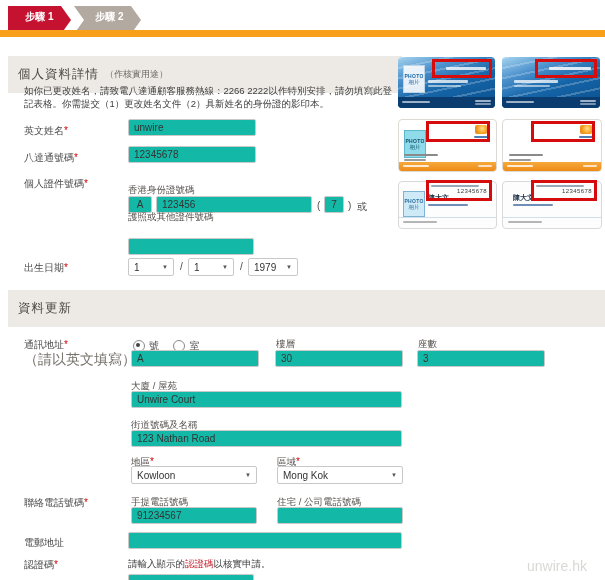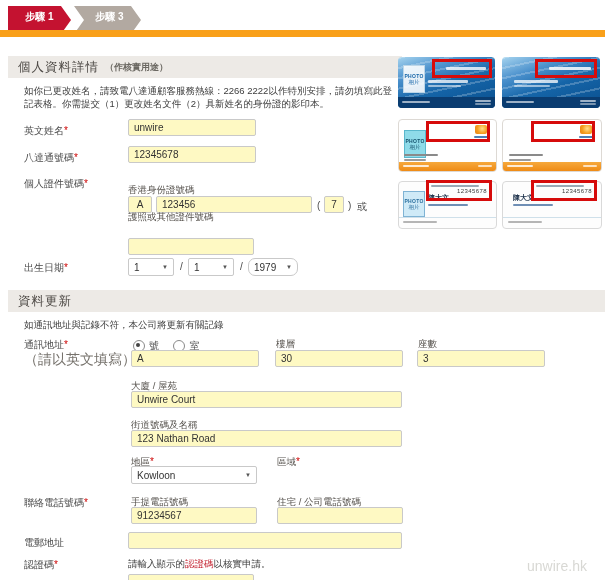--- a/index.html
+++ b/index.html
@@ -8,30 +8,30 @@
   
   .steps{position:absolute;left:8px;top:6px;display:flex;}
   .step{position:relative;height:28px;line-height:21px;width:63px;margin-right:3px;
         background:#b2a9a1;color:#fff;font-size:10px;font-weight:bold;text-align:center;
         clip-path:polygon(0 0,calc(100% - 10px) 0,100% 50%,calc(100% - 10px) 100%,0 100%);}
   .step + .step{clip-path:polygon(0 0,calc(100% - 10px) 0,100% 50%,calc(100% - 10px) 100%,0 100%,10px 50%);
         padding-left:4px;}
   .step.active{background:#c41230;}
   .orange-bar{position:absolute;left:0;top:30px;width:605px;height:7px;background:#f9a01a;}
   
-  .sec-hdr{position:absolute;left:8px;height:22px;background:#edeae6;display:flex;align-items:center;padding-left:10px;}
+  .sec-hdr{position:absolute;left:8px;height:37px;background:#edeae6;display:flex;align-items:center;padding-left:10px;}
   .sec-title{font-size:12.5px;color:#4f4b47;letter-spacing:1px;}
-  .sec-note{font-size:9px;color:#6b6ب66;color:#6b6862;margin-left:6px;font-weight:bold;}
+  .sec-note{font-size:9px;color:#6b6ب66;color:#6b6862;margin-left:6px;}
   .notice{position:absolute;font-size:9.5px;line-height:13px;color:#3c3c3c;width:372px;}
   
   .flabel{position:absolute;font-size:10px;color:#4a4a4a;white-space:nowrap;text-align:center;}
   .slabel{position:absolute;font-size:9.5px;color:#55514c;white-space:nowrap;}
   .star{color:#cc0000;font-size:10px;}
   .tin{position:absolute;box-sizing:border-box;border:1px solid #c9c9c9;border-radius:2px;
-       background:#fef9c3;font-size:10px;color:#333;padding:0 5px;height:17px;
+       background:#14b8a6;font-size:10px;color:#333;padding:0 5px;height:17px;
        font-family:"Liberation Sans","DejaVu Sans",sans-serif;}
   .sel{position:absolute;box-sizing:border-box;border:1px solid #c9c9c9;border-radius:2px;background:#fff;
        height:18px;font-size:10px;color:#333;display:flex;align-items:center;padding:0 5px;}
   .sel .car{margin-left:auto;font-size:6px;color:#555;}
   .radio{display:inline-block;width:10px;height:10px;border:1px solid #8a8a8a;border-radius:50%;
          background:#fff;vertical-align:middle;position:relative;}
   .radio.checked::after{content:"";position:absolute;left:2px;top:2px;width:4px;height:4px;border-radius:50%;background:#444;}
   .rlbl{font-size:10px;color:#4a4a4a;vertical-align:middle;margin:0 10px 0 4px;}
   .paren{font-size:10px;color:#4a4a4a;}
   .hint{position:absolute;font-size:9.5px;color:#3c3c3c;}
@@ -58,21 +58,21 @@
   .logo{position:absolute;width:12px;height:9px;border-radius:2px;
         background:radial-gradient(circle at 60% 40%,#ffe08a,#f59c1a 55%,#e87c10);}
 </style>
 </head>
 <body>
 
 <div class="page">
 
   <div class="steps">
     <div class="step active"><span>步驟 1</span></div>
-    <div class="step"><span>步驟 3</span></div>
+    <div class="step"><span>步驟 2</span></div>
   </div>
   <div class="orange-bar"></div>
 
   <div class="sec-hdr" style="top:56px;width:384px;">
     <span class="sec-title">個人資料詳情</span>
     <span class="sec-note">（作核實用途）</span>
   </div>
   <div class="notice" style="left:24px;top:84px;">如你已更改姓名，請致電八達通顧客服務熱線：2266 2222以作特別安排，請勿填寫此登記表格。你需提交（1）更改姓名文件（2）具新姓名的身份證的影印本。</div>
 
   <span class="flabel" style="left:24px;top:124px;"><span>英文姓名</span><span class="star">*</span></span>
@@ -96,29 +96,28 @@
   <div class="sel" style="left:128px;top:258px;width:46px;">
       <span>1</span>
       <span class="car">▼</span>
     </div>
   <span class="paren" style="position:absolute;left:180px;top:261px;">/</span>
   <div class="sel" style="left:188px;top:258px;width:46px;">
       <span>1</span>
       <span class="car">▼</span>
     </div>
   <span class="paren" style="position:absolute;left:240px;top:261px;">/</span>
-  <div class="sel" style="left:248px;top:258px;width:50px;border-radius:7px;">
+  <div class="sel" style="left:248px;top:258px;width:50px;">
       <span>1979</span>
       <span class="car">▼</span>
     </div>
 
   <div class="sec-hdr" style="top:290px;width:587px;">
     <span class="sec-title">資料更新</span>
   </div>
-  <div class="notice" style="left:24px;top:318px;width:400px;">如通訊地址與記錄不符，本公司將更新有關記錄</div>
 
   <span class="flabel" style="left:24px;top:338px;"><span>通訊地址</span><span class="star">*</span></span>
   <span class="slabel" style="left:24px;top:351px;font-size:14px;color:#76726c;">（請以英文填寫）</span>
   <div style="position:absolute;left:133px;top:336px;">
     <span class="radio checked"></span><span class="rlbl">號</span>
     <span class="radio"></span><span class="rlbl">室</span>
   </div>
   <input class="tin" style="left: 131px; top: 350px; width: 128px;" value="A">
   <span class="slabel" style="left:276px;top:338px;">樓層</span>
   <input class="tin" style="left: 275px; top: 350px; width: 128px;" value="30">
@@ -130,20 +129,24 @@
 
   <span class="slabel" style="left:131px;top:419px;">街道號碼及名稱</span>
   <input class="tin" style="left: 131px; top: 430px; width: 271px;" value="123 Nathan Road">
 
   <span class="slabel" style="left:131px;top:456px;"><span>地區</span><span class="star">*</span></span>
   <div class="sel" style="left:131px;top:466px;width:126px;">
       <span>Kowloon</span>
       <span class="car">▼</span>
     </div>
   <span class="slabel" style="left:277px;top:456px;"><span>區域</span><span class="star">*</span></span>
+  <div class="sel" style="left:277px;top:466px;width:126px;">
+      <span>Mong Kok</span>
+      <span class="car">▼</span>
+    </div>
 
   <span class="flabel" style="left:24px;top:496px;"><span>聯絡電話號碼</span><span class="star">*</span></span>
   <span class="slabel" style="left:131px;top:496px;">手提電話號碼</span>
   <input class="tin" style="left: 131px; top: 507px; width: 126px;" value="91234567">
   <span class="slabel" style="left:277px;top:496px;">住宅 / 公司電話號碼</span>
   <input class="tin" style="left: 277px; top: 507px; width: 126px;" value="">
 
   <span class="flabel" style="left:24px;top:536px;">電郵地址</span>
   <input class="tin" style="left: 128px; top: 532px; width: 274px;" value="">
 

